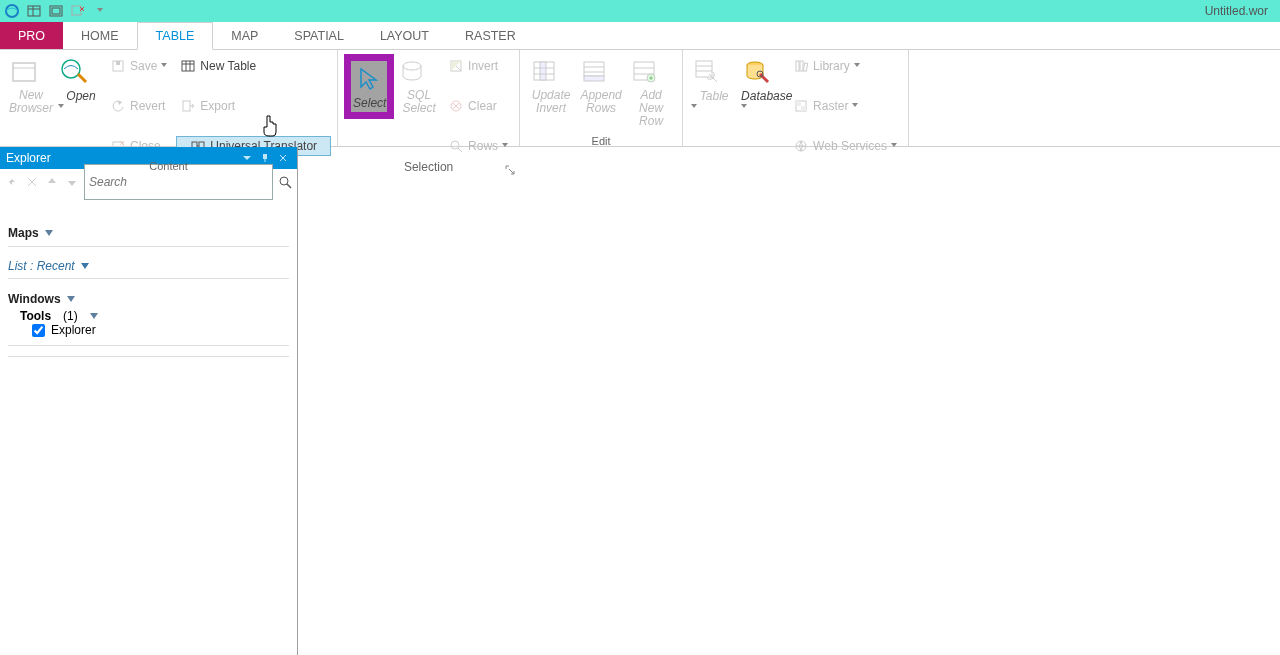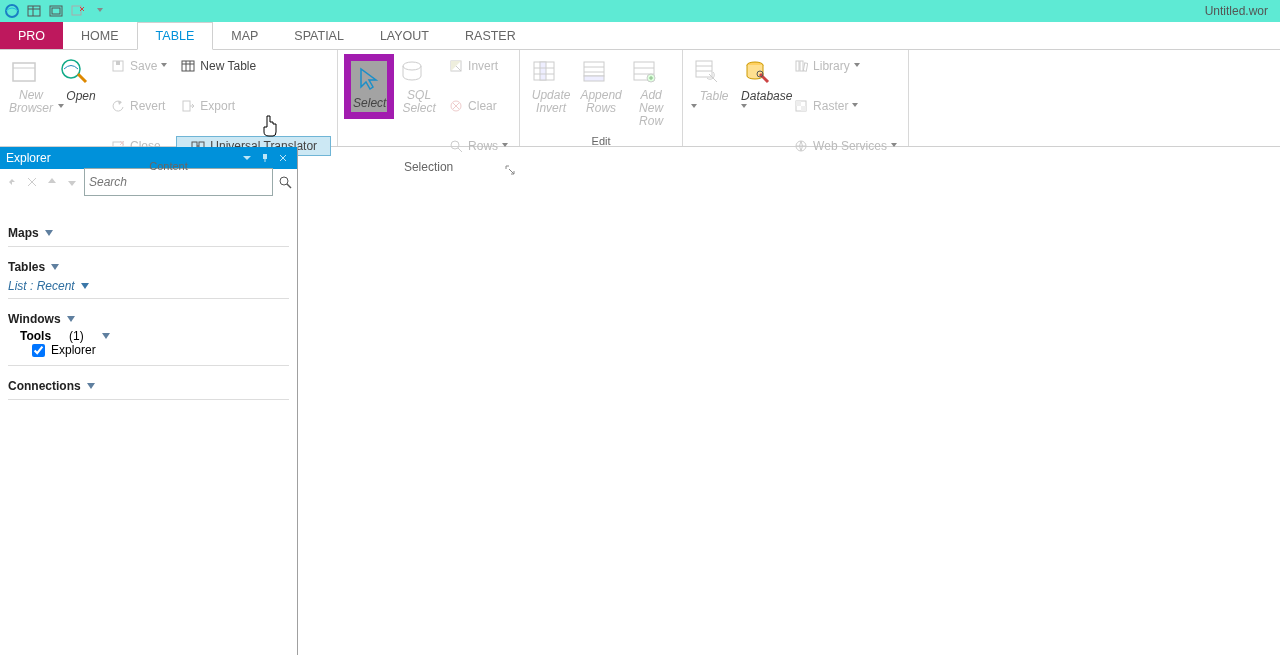--- a/index.html
+++ b/index.html
@@ -197,21 +197,21 @@
   align-items: center;
   padding: 0 4px;
   gap: 4px;
 }
 .explorer-toolbar .tb-icon {
   width: 16px; height: 16px;
   display: flex; align-items: center; justify-content: center;
 }
 .explorer-toolbar input {
   flex: 1;
-  height: 28px;
+  height: 36px;
   border: 1px solid #9aa;
   padding: 0 4px;
   font-size: 12px;
   font-style: italic;
   color: #888;
 }
 .explorer-tree {
   padding: 4px 8px;
   font-size: 12px;
   margin-top: 24px;
@@ -232,21 +232,21 @@
   font-style: italic;
   padding: 2px 0 2px 0;
   display: flex;
   align-items: center;
   gap: 6px;
 }
 .tree-item-l1 {
   padding-left: 12px;
   display: flex;
   align-items: center;
-  gap: 18px;
+  gap: 12px;
   font-weight: bold;
 }
 .tree-item-l2 {
   padding-left: 24px;
   display: flex;
   align-items: center;
   gap: 6px;
 }
 .tree-hr {
   border: none;
@@ -635,24 +635,20 @@
     </div>
     <div class="explorer-tree">
       <div class="tree-section">
         <div class="tree-heading">
           <span>Maps</span>
           <span class="tri-down"></span>
         </div>
         <hr class="tree-hr">
       </div>
       <div class="tree-section">
-        <div class="tree-heading">
-          <span>Tables</span>
-          <span class="tri-down"></span>
-        </div>
         <div class="tree-sub">
           <span>List : Recent</span>
           <span class="tri-down" style="border-top-color:#3a77a8"></span>
         </div>
         <hr class="tree-hr">
       </div>
       <div class="tree-section">
         <div class="tree-heading">
           <span>Windows</span>
           <span class="tri-down"></span>
@@ -662,24 +658,20 @@
           <span style="font-weight:normal">(1)</span>
           <span class="tri-down"></span>
         </div>
         <div class="tree-item-l2">
           <input type="checkbox" checked="" style="">
           <span>Explorer</span>
         </div>
         <hr class="tree-hr" style="margin-top:8px">
       </div>
       <div class="tree-section">
-        <div class="tree-heading">
-          <span>Connections</span>
-          <span class="tri-down"></span>
-        </div>
         <hr class="tree-hr">
       </div>
     </div>
   </div>
   <div style="flex:1"></div>
 </div>
 
 <svg class="cursor" width="20" height="24" viewBox="0 0 20 24">
   <path d="M7 2 L7 13 L4 13 L4 18 Q4 22 9 22 L13 22 Q16 22 16 18 L16 10 L13 10 L13 8 L10 8 L10 2 Z" fill="#fff" stroke="#000" stroke-width="1"></path>
 </svg>

